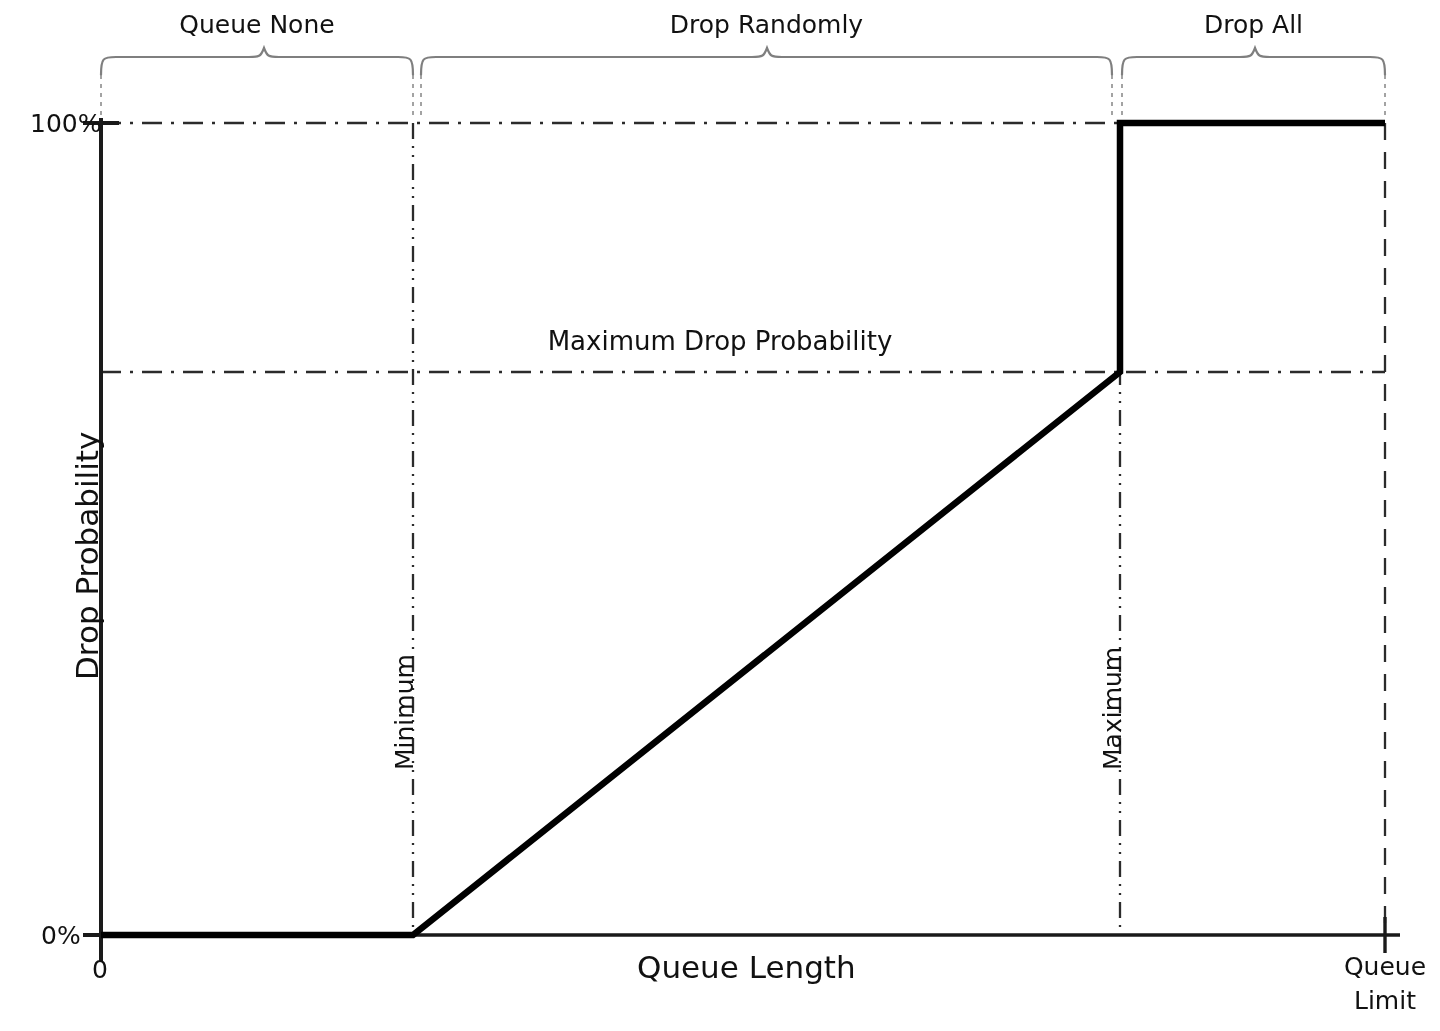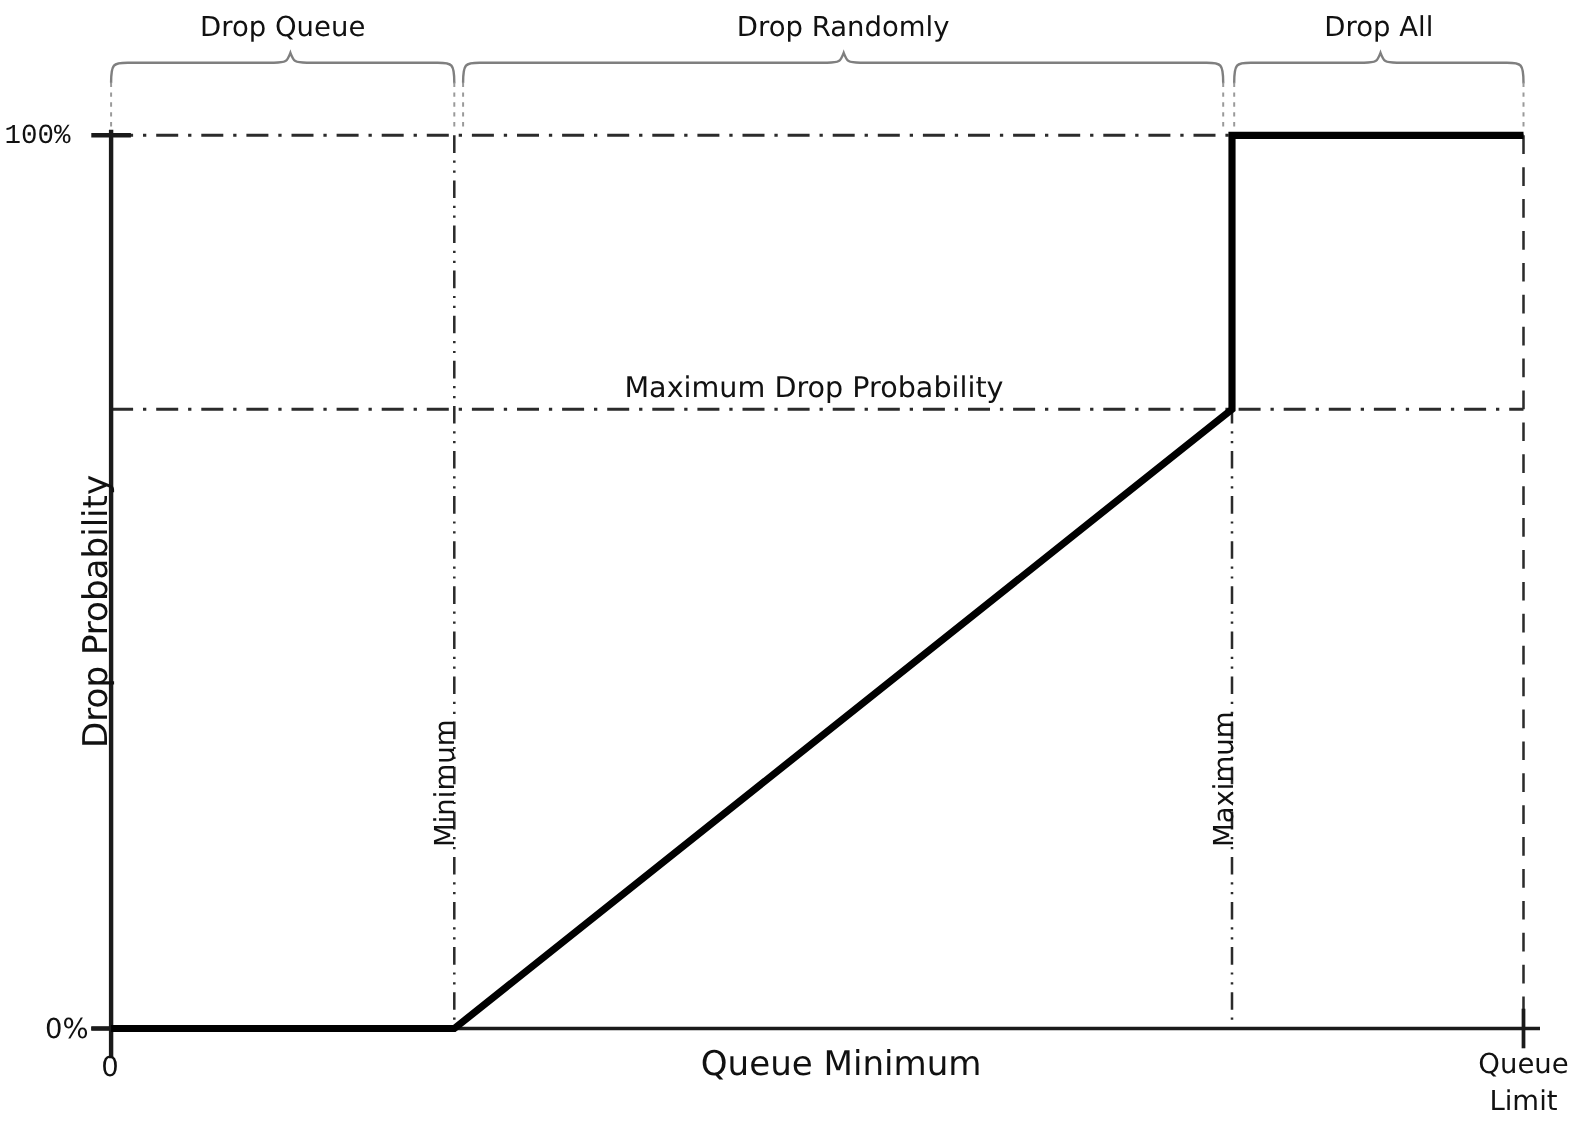--- a/index.html
+++ b/index.html
@@ -126,38 +126,38 @@
     <line x1="83" y1="123" x2="119" y2="123" stroke="#1a1a1a" stroke-width="4"></line>
     <line x1="83" y1="935" x2="119" y2="935" stroke="#1a1a1a" stroke-width="4"></line>
 
     <line x1="83" y1="935" x2="1400" y2="935" stroke="#1a1a1a" stroke-width="3.4"></line>
 
     <line x1="1385" y1="917" x2="1385" y2="953" stroke="#1a1a1a" stroke-width="3.4"></line>
 
     <polyline points="101,935 413,935 1120,372 1120,123 1385,123" fill="none" stroke="#000000" stroke-width="6.5" stroke-linejoin="miter" stroke-linecap="butt"></polyline>
   </svg>
 
-  <div class="lbl region-label" style="left:101px; top:12px; width:312px;">Drop Queue</div>
+  <div class="lbl region-label" style="left:101px; top:12px; width:312px;">Queue None</div>
 
   <div class="lbl region-label" style="left:1122px; top:12px; width:263px;">Drop All</div>
 
   <div class="lbl region-label" style="left:421px; top:12px; width:691px;">Drop Randomly</div>
 
-  <div class="lbl axis-tick-label" style="left:4px; top:111px;font-family:Liberation Mono, monospace;">100%</div>
+  <div class="lbl axis-tick-label" style="left:30px; top:111px;">100%</div>
 
   <div class="lbl axis-tick-label" style="left:41px; top:923px;">0%</div>
 
   <div class="lbl ylabel-rot" style="left:72px; top:680px;">Drop Probability</div>
 
   <div class="lbl axis-tick-label" style="left:92px; top:957px;">0</div>
 
-  <div class="lbl axis-title" style="left:637px; top:952px;">Queue Minimum</div>
+  <div class="lbl axis-title" style="left:637px; top:952px;">Queue Length</div>
 
   <div class="lbl axis-title-small" style="left:1315px; top:954px; width:140px;">Queue</div>
   <div class="lbl axis-title-small" style="left:1315px; top:988px; width:140px;">Limit</div>
 
-  <div class="lbl inline-note" style="left:420px; top:328px; width:640px;margin-top:12px;">Maximum Drop Probability</div>
+  <div class="lbl inline-note" style="left:400px; top:328px; width:640px;">Maximum Drop Probability</div>
 
   <div class="lbl vert-label" style="left:392px; top:770px;">Minimum</div>
 
   <div class="lbl vert-label" style="left:1100px; top:770px;">Maximum</div>
 
 </div>
 
 </body></html>

